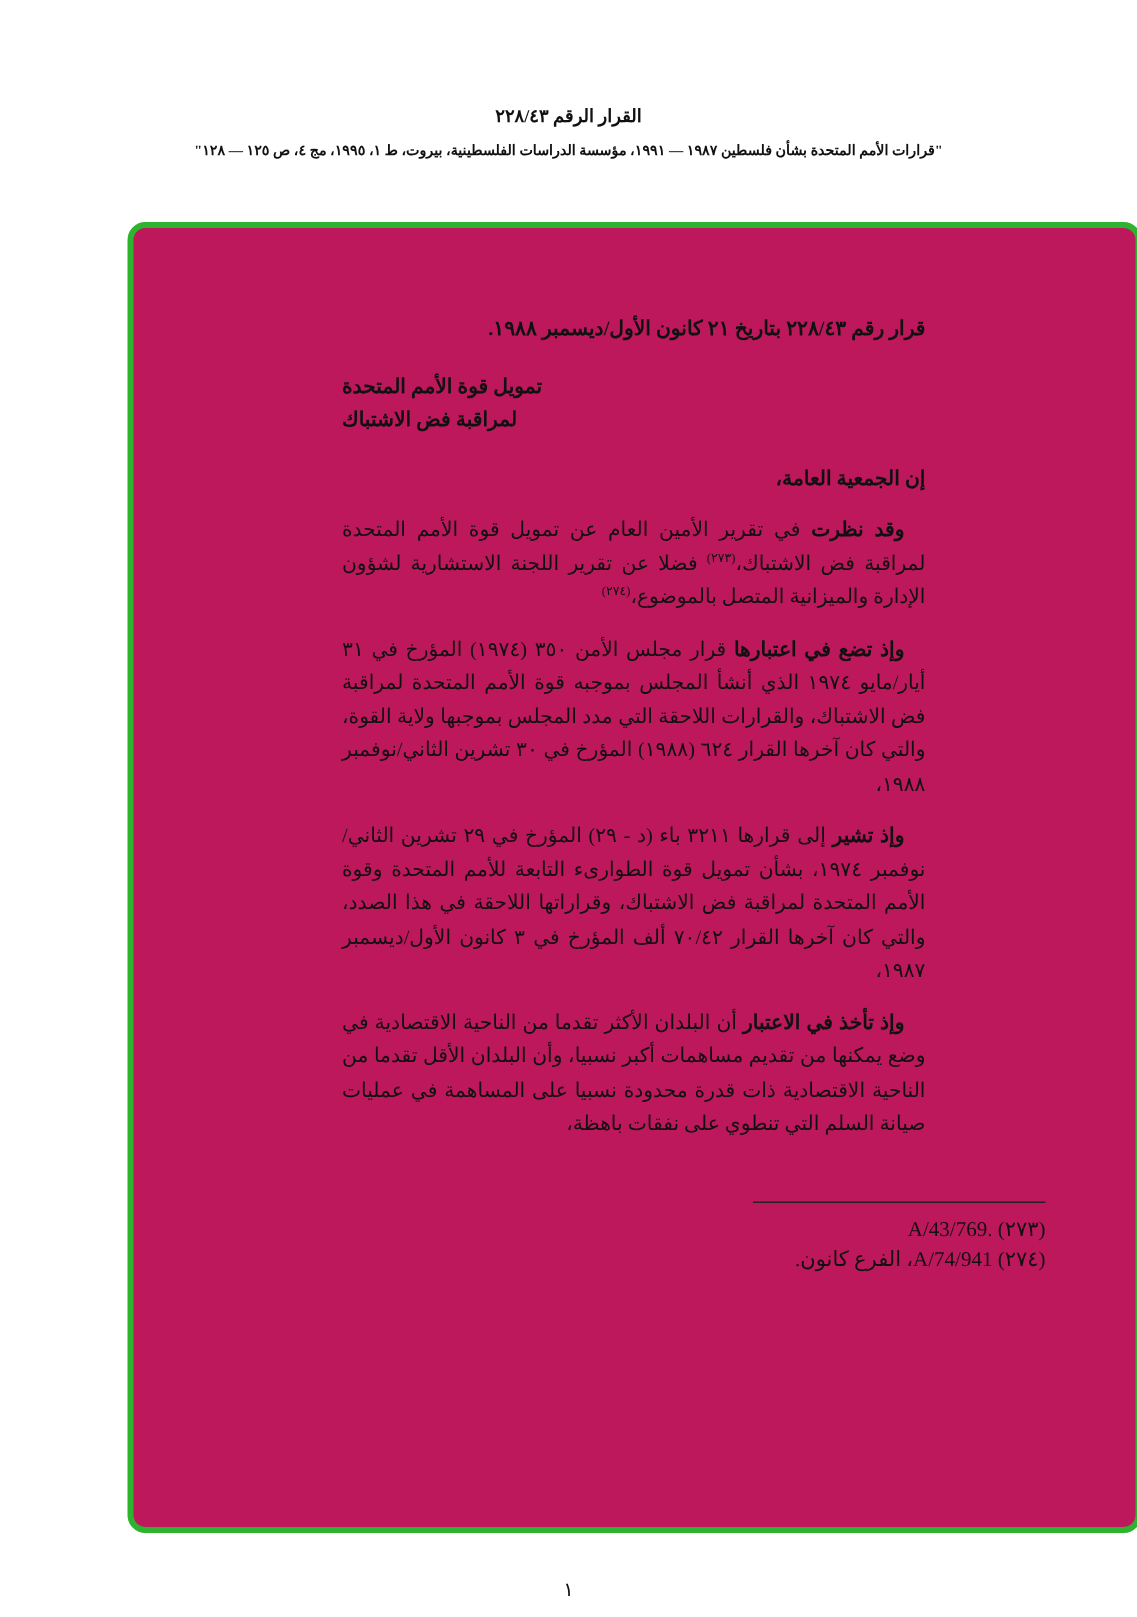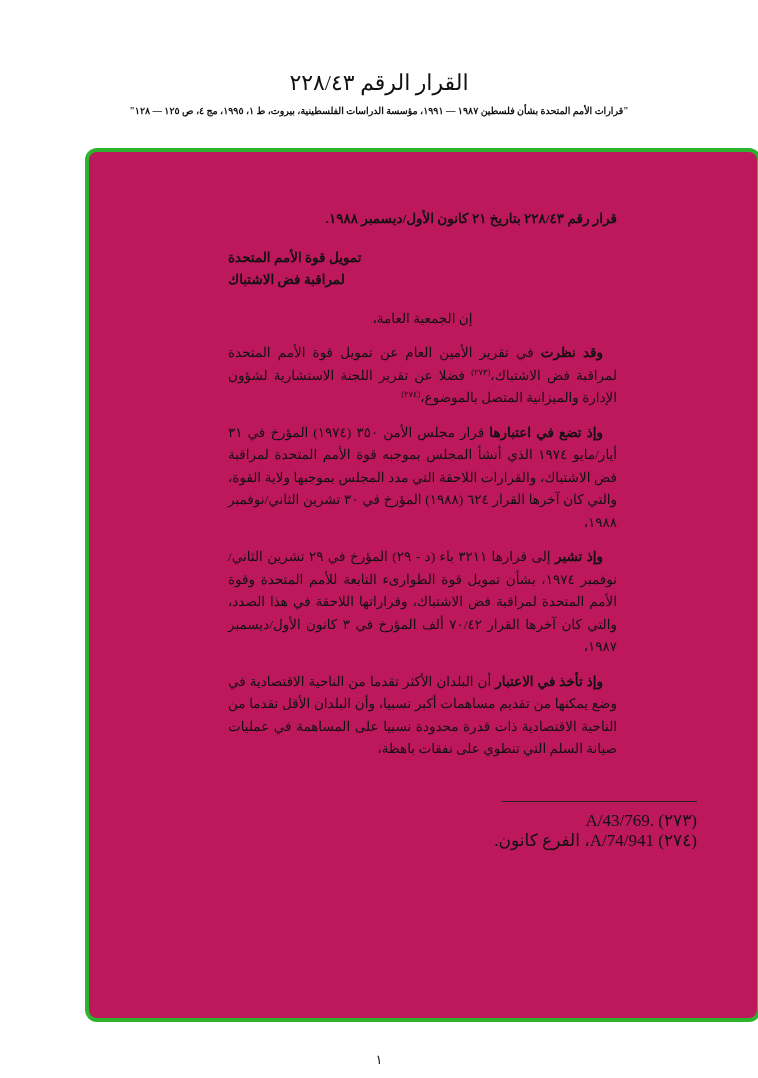--- a/index.html
+++ b/index.html
@@ -7,48 +7,48 @@
     position: relative;
     width: 758px;
     height: 1078px;
     margin: 0 auto;
     background: #ffffff;
     color: #111111;
     font-family: "Liberation Serif", "DejaVu Serif", serif;
     overflow: hidden;
   }
   .page-header { padding-top: 70px; text-align: center; direction: rtl; }
-  .header-title { font-size: 22px; font-weight: 400; margin: 0; }
+  .header-title { font-size: 12px; font-weight: 700; margin: 0; }
   .header-source { margin-top: 9px; font-size: 9.5px; font-weight: 700; }
   .frame {
     position: absolute;
     left: 40px; top: 148px;
     width: 676px; height: 874px;
     box-sizing: border-box;
     border: 4px solid #8b5cf6;
     border-radius: 12px;
     padding: 56px 140px 0 139px;
     background: #be185d;
     margin-left: 45px;
   }
   .doc {
     direction: rtl;
     font-size: 13.5px;
     line-height: 22.5px;
     text-align: justify;
   }
   .doc-title  { font-weight: 700; text-align: right; margin: 0 0 16px; }
   .doc-subject { font-weight: 700; text-align: left; margin: 0 0 16px; }
-  .doc-opening { font-weight: 400; text-align: center; margin: 0 0 12px; }
+  .doc-opening { font-weight: 700; text-align: right; margin: 0 0 12px; }
   .para { margin: 0 0 12px; text-indent: 14px; }
   .lead { font-weight: 700; }
   .fn-ref { font-size: 0.62em; vertical-align: super; line-height: 0; }
   .footnotes { width: 250px; margin: 40px -80px 0 auto; }
   .fn-divider { border: 0; border-top: 1.5px solid #222222; width: 195px; margin: 0 0 9px auto; }
-  .fn-line { font-size: 17px; line-height: 20px; text-align: right; }
+  .fn-line { font-size: 14px; line-height: 20px; text-align: right; }
   .page-number { position: absolute; left: 0; top: 1052px; width: 100%; text-align: center; font-size: 13px; }
 </style>
 </head>
 <body>
 
 <div class="sheet">
 
   <header class="page-header">
     <h1 class="header-title">القرار الرقم ٢٢٨/٤٣</h1>
     <div class="header-source">"قرارات الأمم المتحدة بشأن فلسطين ١٩٨٧ — ١٩٩١، مؤسسة الدراسات الفلسطينية، بيروت، ط ١، ١٩٩٥، مج ٤، ص ١٢٥ — ١٢٨"</div>

